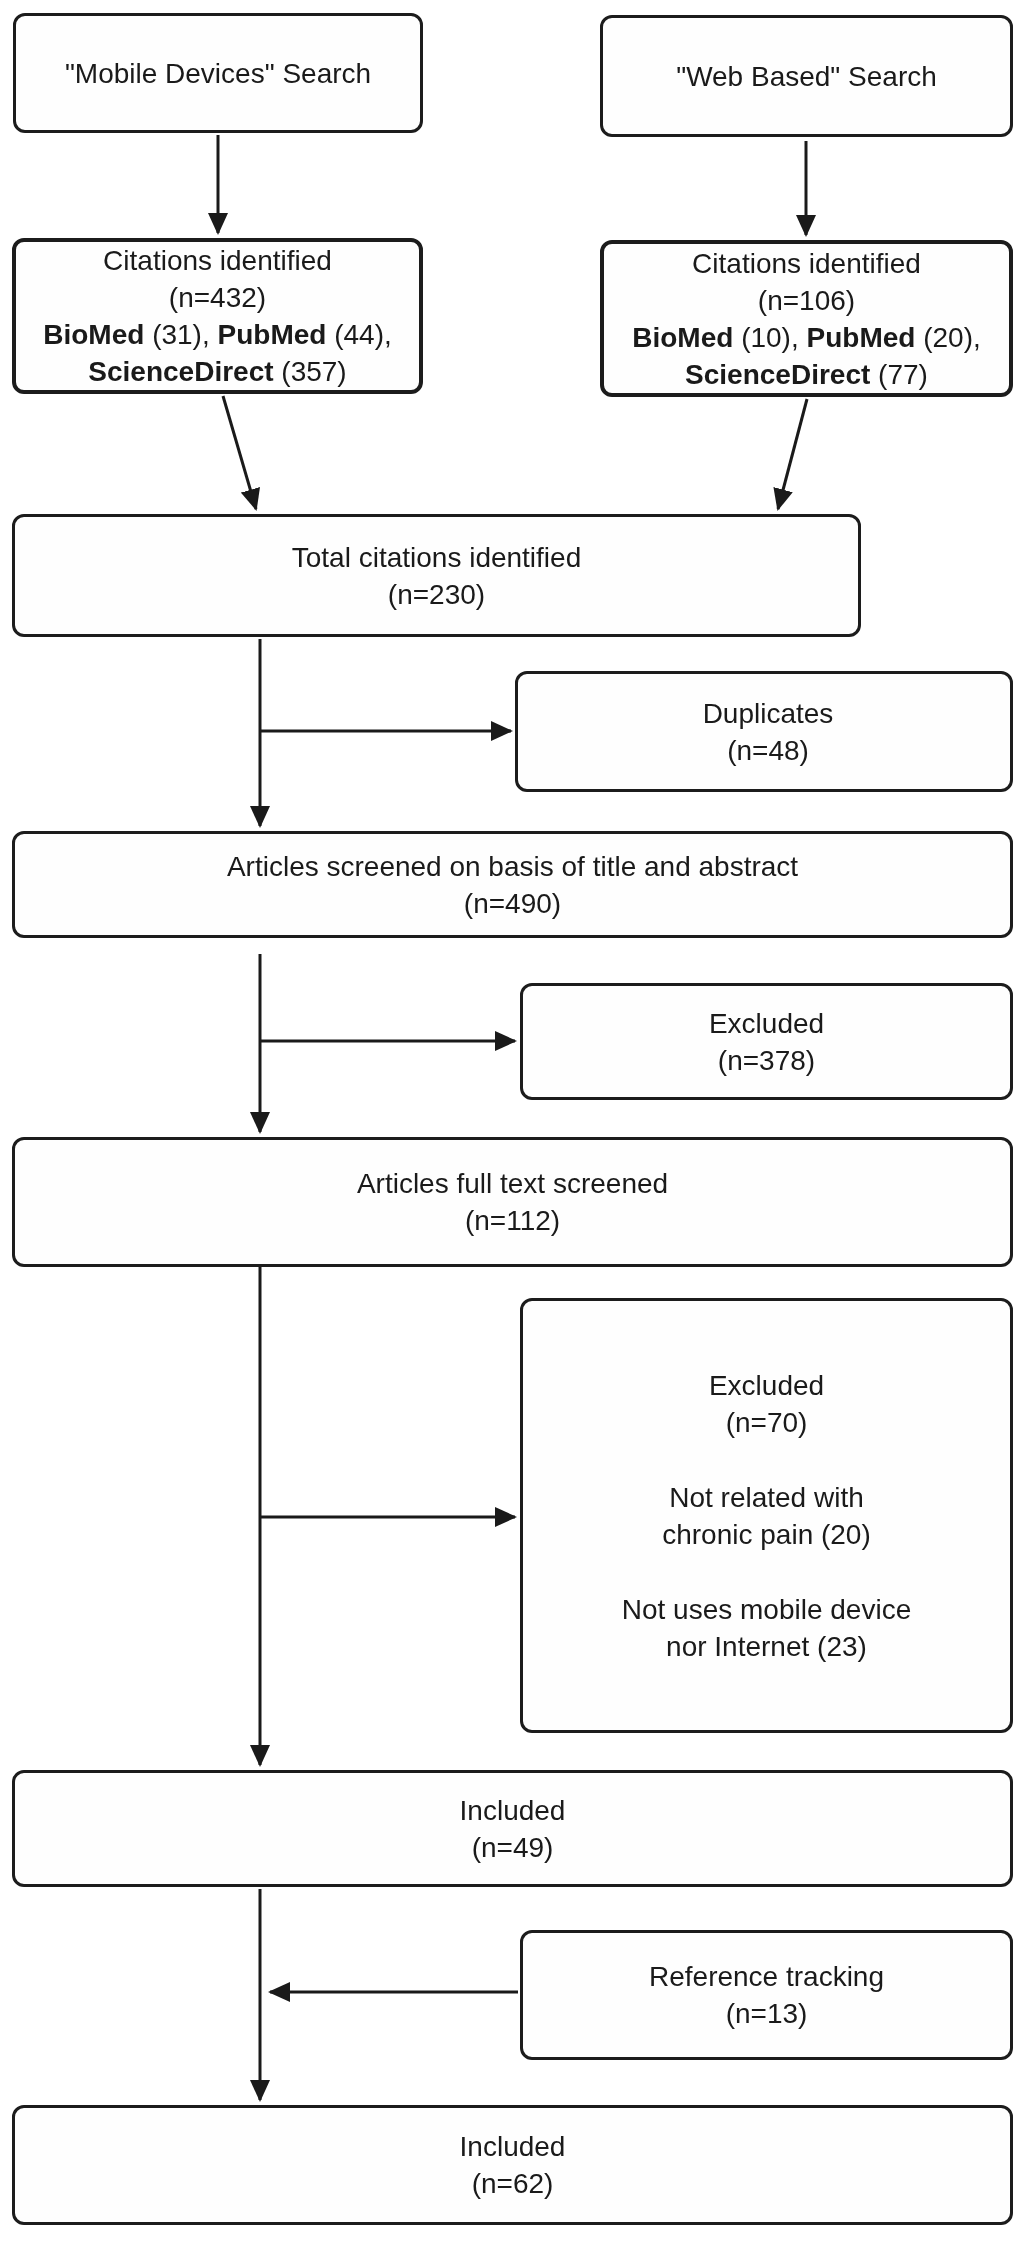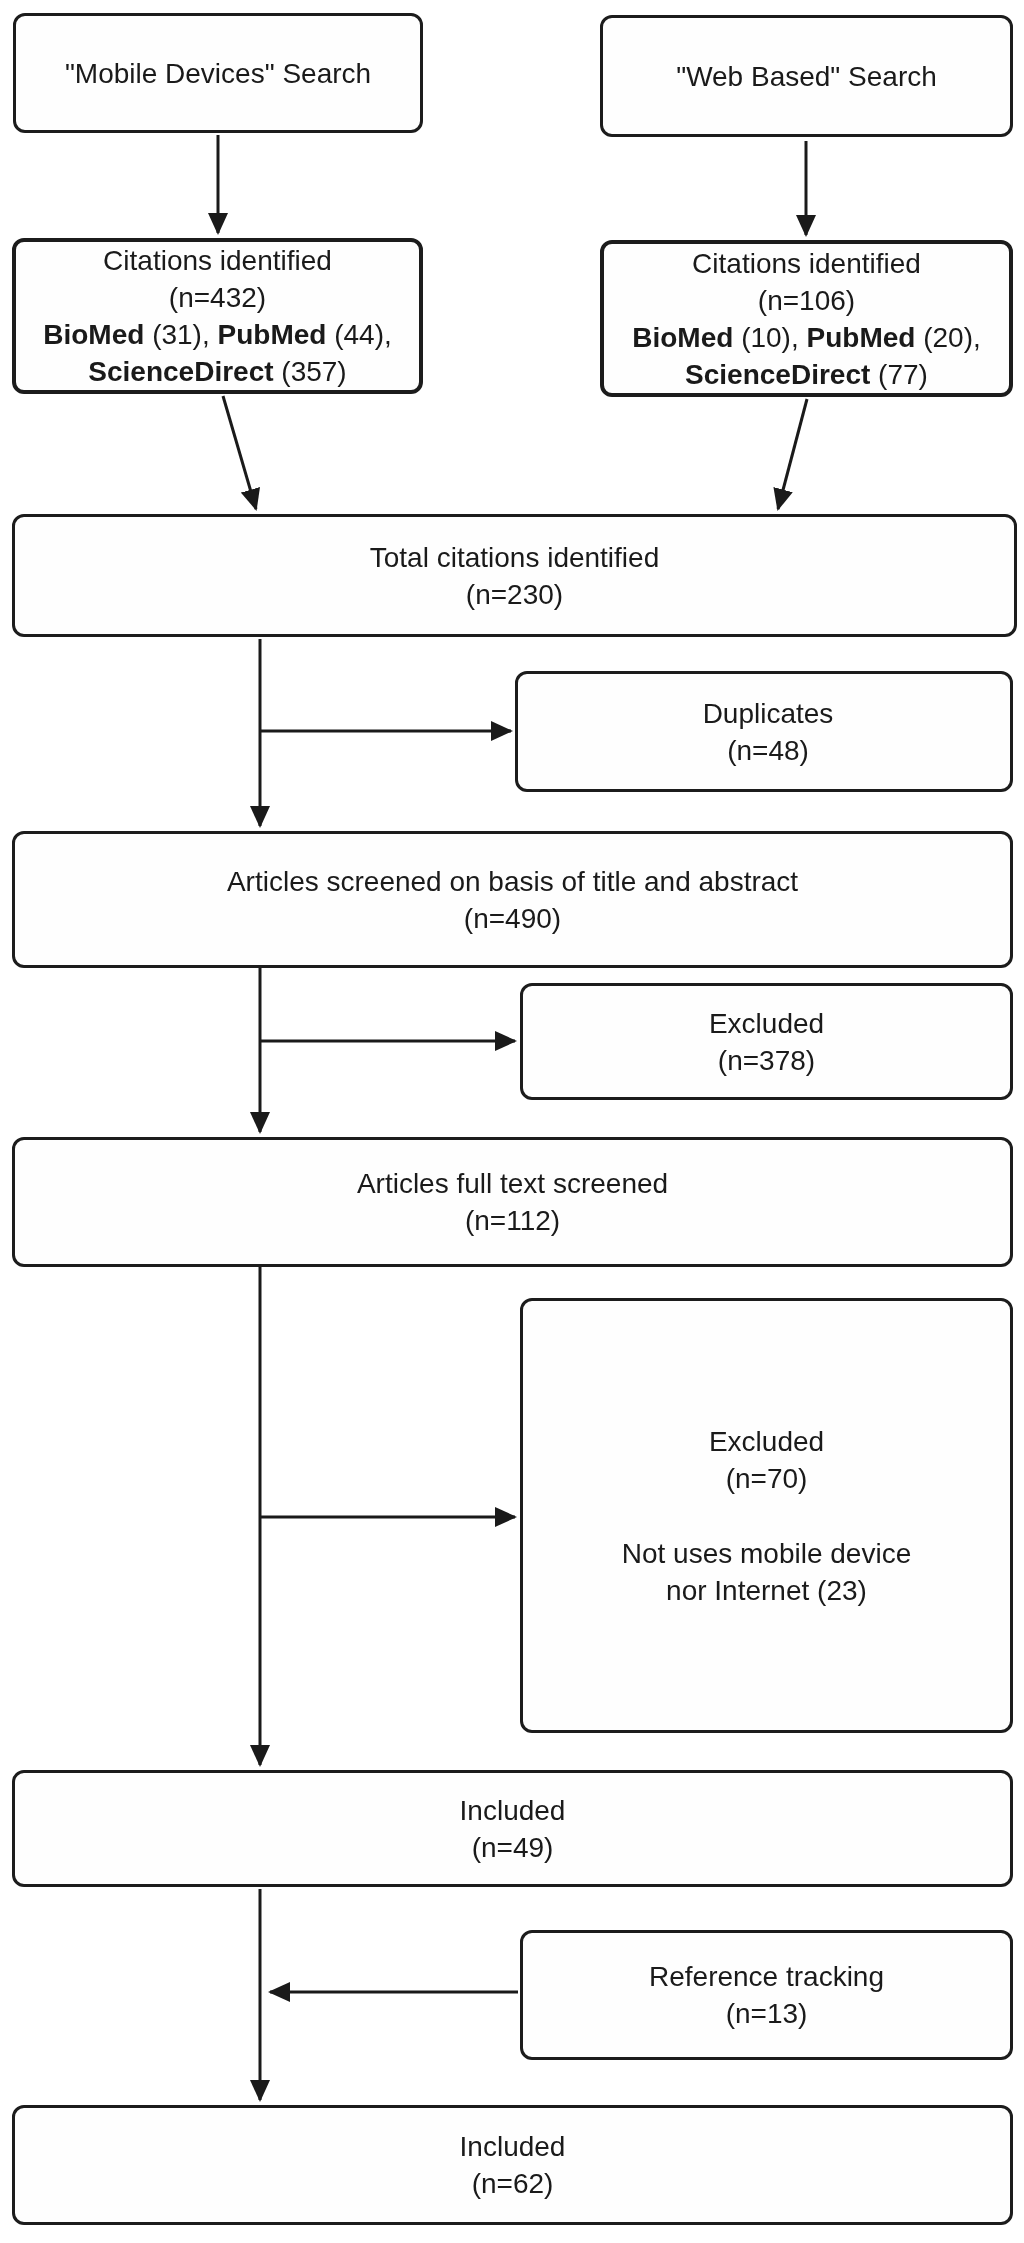--- a/index.html
+++ b/index.html
@@ -87,49 +87,53 @@
     <div class="ln"><b>ScienceDirect</b><span> (357)</span></div>
   </div>
 
   <div class="box thick" style="left:600px; top:240px; width:413px; height:157px;">
     <div class="ln">Citations identified</div>
     <div class="ln">(n=106)</div>
     <div class="ln"><b>BioMed</b><span> (10), </span><b>PubMed</b><span> (20),</span></div>
     <div class="ln"><b>ScienceDirect</b><span> (77)</span></div>
   </div>
 
-  <div class="box" style="left:12px; top:514px; width:1005px; height:123px;">
+  <div class="box" style="left:12px; top:514px; width:849px; height:123px;">
     <div class="ln">Total citations identified</div>
     <div class="ln">(n=230)</div>
   </div>
 
   <div class="box" style="left:515px; top:671px; width:498px; height:121px;padding-left:8px;">
     <div class="ln">Duplicates</div>
     <div class="ln">(n=48)</div>
   </div>
 
-  <div class="box" style="left:12px; top:831px; width:1001px; height:137px;">
+  <div class="box" style="left:12px; top:831px; width:1001px; height:107px;">
     <div class="ln">Articles screened on basis of title and abstract</div>
     <div class="ln">(n=490)</div>
   </div>
 
   <div class="box" style="left:520px; top:983px; width:493px; height:117px;">
     <div class="ln">Excluded</div>
     <div class="ln">(n=378)</div>
   </div>
 
   <div class="box" style="left:12px; top:1137px; width:1001px; height:130px;">
     <div class="ln">Articles full text screened</div>
     <div class="ln">(n=112)</div>
   </div>
 
   <div class="box" style="left:520px; top:1298px; width:493px; height:435px;">
     <div>
       <div class="ln">Excluded</div>
       <div class="ln">(n=70)</div>
+    </div>
+    <div class="grp">
+      <div class="ln">Not related with</div>
+      <div class="ln">chronic pain (20)</div>
     </div>
     <div class="grp">
       <div class="ln">Not uses mobile device</div>
       <div class="ln">nor Internet (23)</div>
     </div>
   </div>
 
   <div class="box" style="left:12px; top:1770px; width:1001px; height:117px;">
     <div class="ln">Included</div>
     <div class="ln">(n=49)</div>

